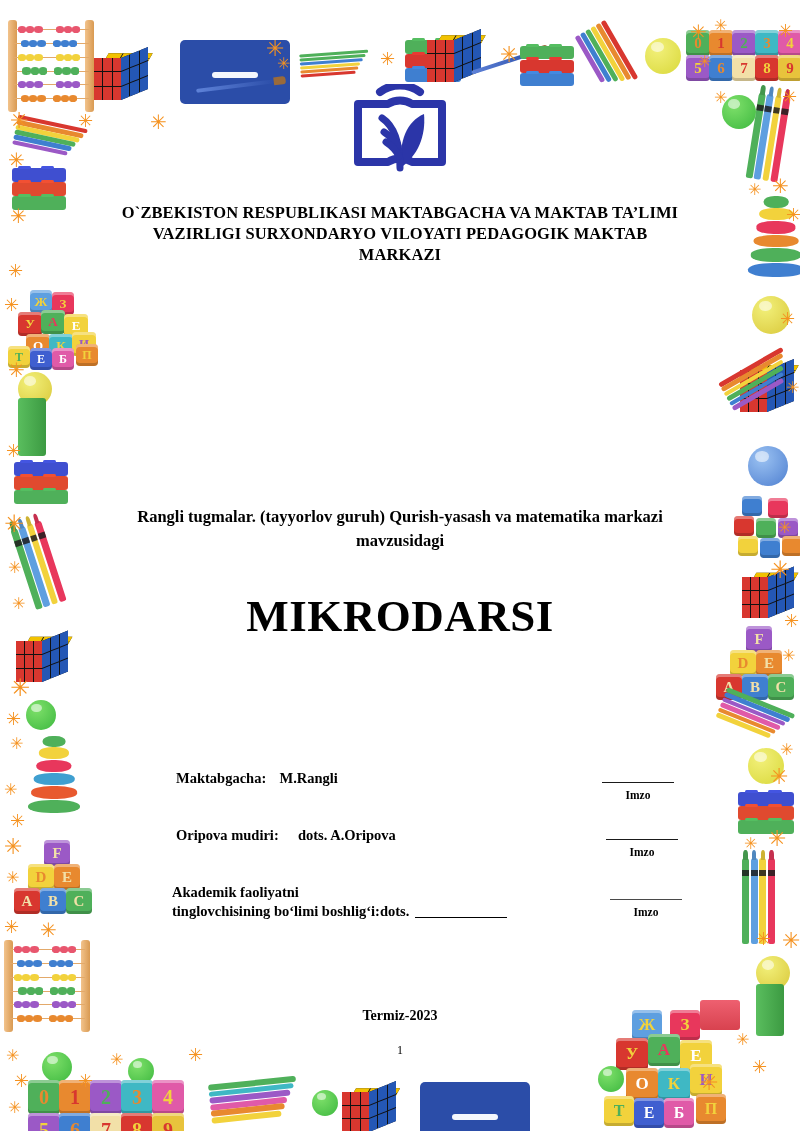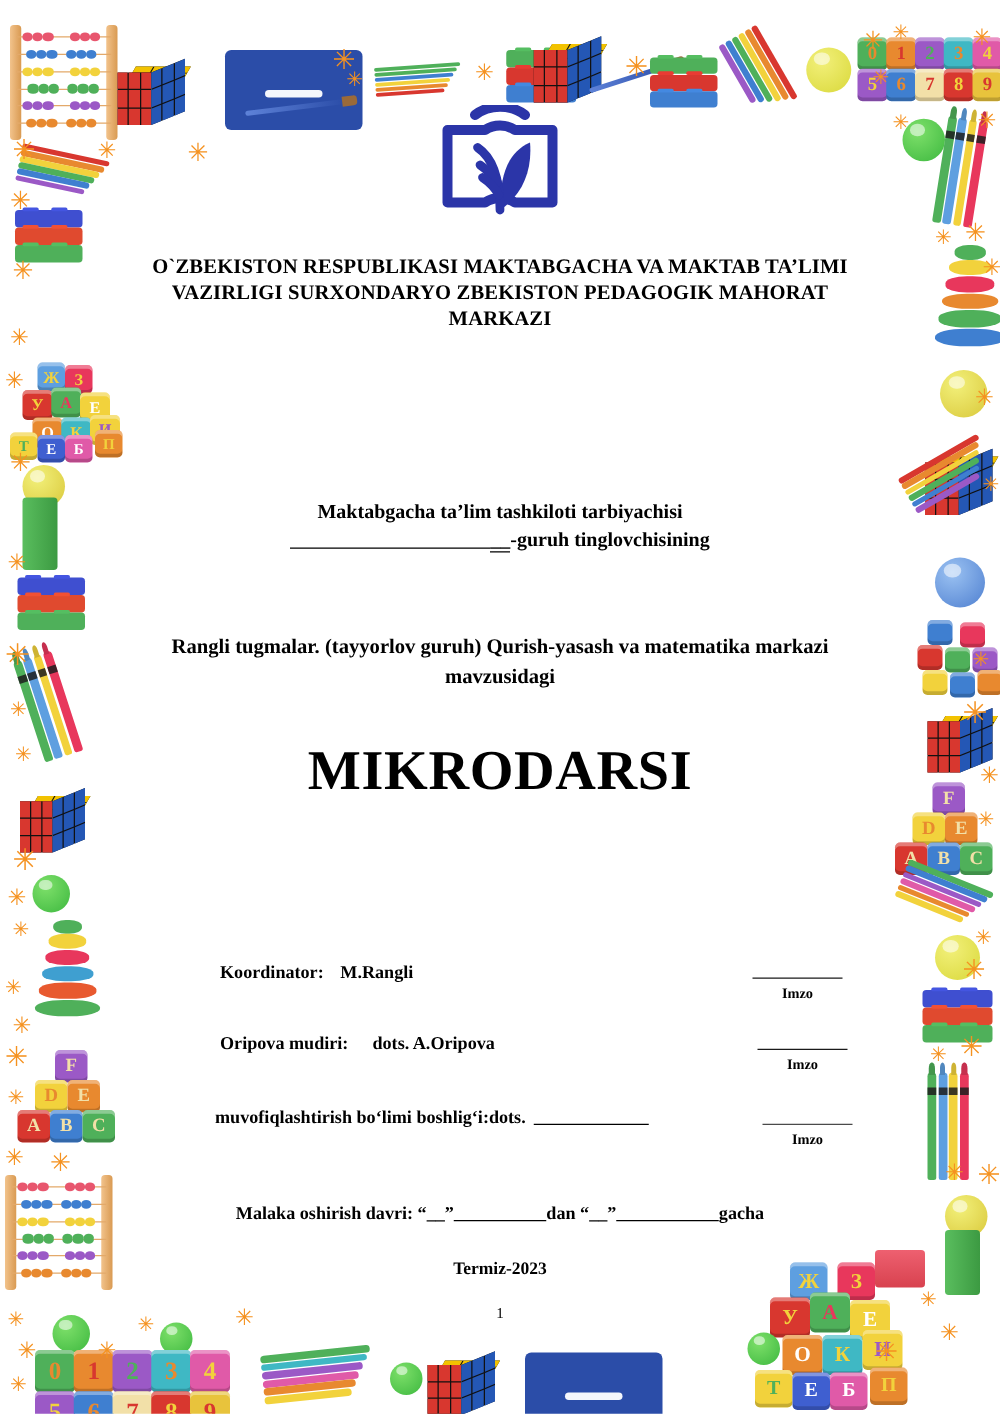--- a/index.html
+++ b/index.html
@@ -883,65 +883,55 @@
         </g>
         <g fill="none" stroke="#2B35A8" stroke-width="7" stroke-linecap="round">
           <path d="M50 84 C50 56 56 38 74 30 C76 52 68 72 50 84 Z" fill="#2B35A8" stroke="none"></path>
           <path d="M50 84 C50 58 44 42 32 34"></path>
           <path d="M48 62 C44 56 40 52 34 48"></path>
           <path d="M49 72 C46 66 42 62 36 58"></path>
         </g>
       </svg>
     </div>
 
-    <div class="org" id="org-title">O`ZBEKISTON RESPUBLIKASI MAKTABGACHA VA MAKTAB TA’LIMI VAZIRLIGI SURXONDARYO ZBEKISTON PEDAGOGIK MAHORAT MARKAZI</div>
-
-
-    <div class="org" id="role-line">
-      <div>Maktabgacha ta’lim tashkiloti tarbiyachisi</div>
-      <div>
-        <span class="blank" style="width:160px;"></span><span style="border-bottom:1.6px solid #000;">__</span><span>-guruh tinglovchisining</span>
-      </div>
-    </div>
+    <div class="org" id="org-title">O`ZBEKISTON RESPUBLIKASI MAKTABGACHA VA MAKTAB TA’LIMI VAZIRLIGI SURXONDARYO VILOYATI PEDAGOGIK MAKTAB MARKAZI</div>
+
+
 
     <div class="org" id="maintitle">MIKRODARSI</div>
 
     <div class="org" id="topic">Rangli tugmalar. (tayyorlov guruh) Qurish-yasash va matematika markazi mavzusidagi</div>
 
     <div class="sigwrap">
 
       <div class="sigrow" style="left:176px;top:770px;">
-        <span>Koordinator:</span>
+        <span>Maktabgacha:</span>
         <span style="display:inline-block;width:6px;"></span>
         <span>M.Rangli</span>
       </div>
       <div class="sigline" style="left:602px;top:782px;width:72px;"></div>
       <div class="imzo" style="left:602px;top:789px;width:72px;">Imzo</div>
 
       <div class="sigrow" style="left:176px;top:827px;">
         <span>Oripova mudiri:</span>
         <span style="display:inline-block;width:12px;"></span>
         <span>dots. A.Oripova</span>
       </div>
       <div class="sigline" style="left:606px;top:839px;width:72px;"></div>
       <div class="imzo" style="left:606px;top:846px;width:72px;">Imzo</div>
 
       <div class="sigrow" style="left:172px;top:884px;">
+        <div>Akademik faoliyatni</div>
         <div style="margin-top:2px;">
-          <span>muvofiqlashtirish bo‘limi boshlig‘i:dots.</span><span class="blank" style="width:92px;margin-left:6px;"></span>
+          <span>tinglovchisining bo‘limi boshlig‘i:dots.</span><span class="blank" style="width:92px;margin-left:6px;"></span>
         </div>
       </div>
       <div class="sigline" style="left:610px;top:899px;width:72px;border-top-color:#4a4a4a;"></div>
       <div class="imzo" style="left:610px;top:906px;width:72px;">Imzo</div>
     </div>
 
-    <div id="period">
-      <span>Malaka oshirish davri:</span>
-      <span>“__”</span><span class="blank" style="width:74px;"></span><span>dan</span>
-      <span>“__”</span><span class="blank" style="width:82px;"></span><span>gacha</span>
-    </div>
 
     <div id="city">Termiz-2023</div>
 
     <div id="pageno">1</div>
 
   </div>
 </div>
 
 </body></html>

